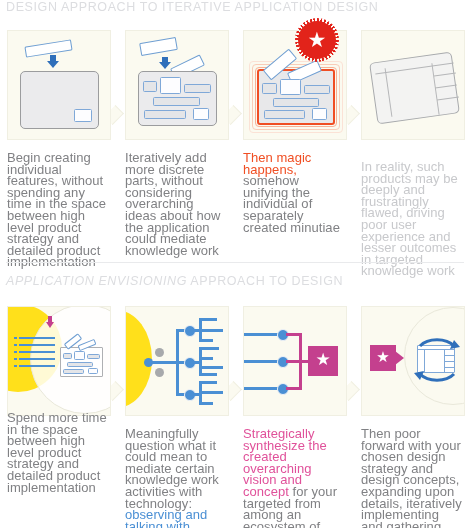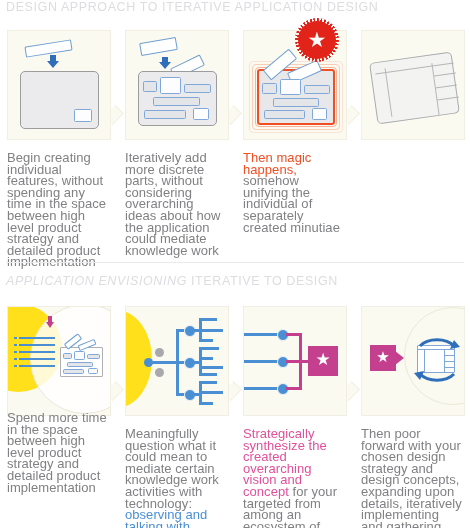--- a/index.html
+++ b/index.html
@@ -183,29 +183,30 @@
   <div class="caption c0" style="top:152px;">
     <span>Begin creating individual features, without spending any time in the space between high level product strategy and detailed product implementation</span>
   </div>
   <div class="caption c1" style="top:152px;">
     <span>Iteratively add more discrete parts, without considering overarching ideas about how the application could mediate knowledge work</span>
   </div>
   <div class="caption c2" style="top:152px;">
     <span class="hl-red">Then magic happens,</span><span> somehow unifying the individual of separately created minutiae</span>
   </div>
   <div class="caption c3" style="top:152px;">
+    <span class="faded">In reality, such products may be deeply and frustratingly flawed, driving poor user experience and lesser outcomes in targeted knowledge work</span>
   </div>
 
   <div class="rule" style="top:262px;"></div>
 </div>
 
 <div class="section sec2">
 
   <div class="sec-title" style="top:6px;">
-    <span class="ital">APPLICATION ENVISIONING</span><span> ITERATIVE TO DESIGN</span>
+    <span class="ital">APPLICATION ENVISIONING</span><span> APPROACH TO DESIGN</span>
   </div>
 
   <div class="panels" style="top:38px;">
 
     <div class="chev" style="left:108px;top:77px;"></div>
     <div class="chev" style="left:226px;top:77px;"></div>
     <div class="chev" style="left:344px;top:77px;"></div>
 
     <div class="panel p0" style="overflow:hidden;">
       <div class="ycirc" style="left:-34px;top:-3px;width:88px;height:88px;"></div>

